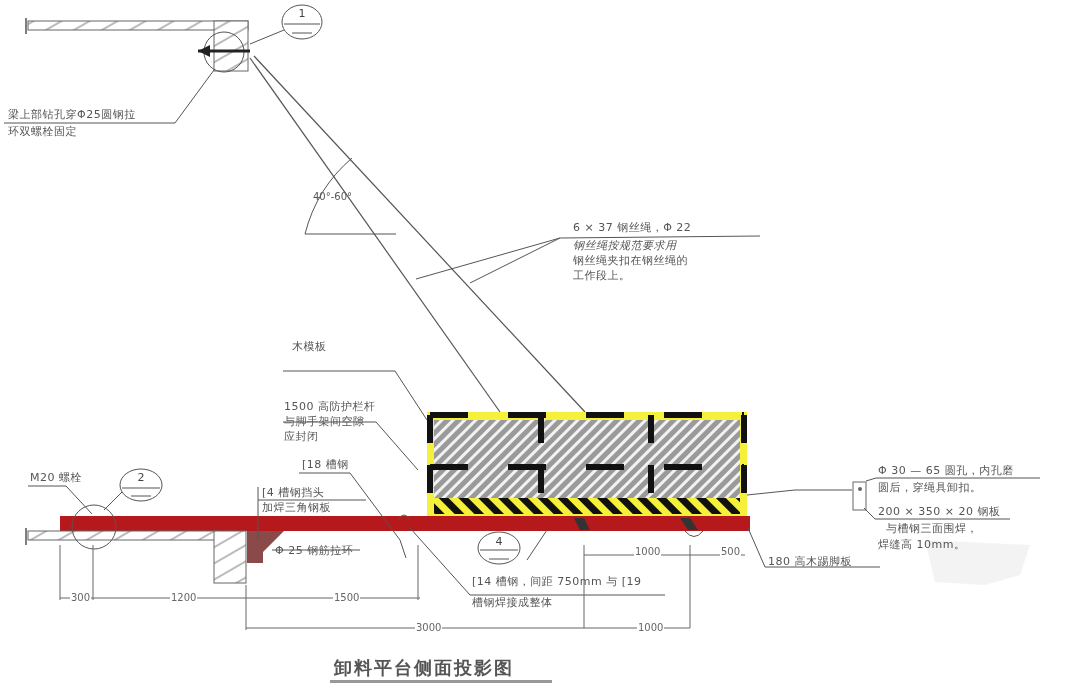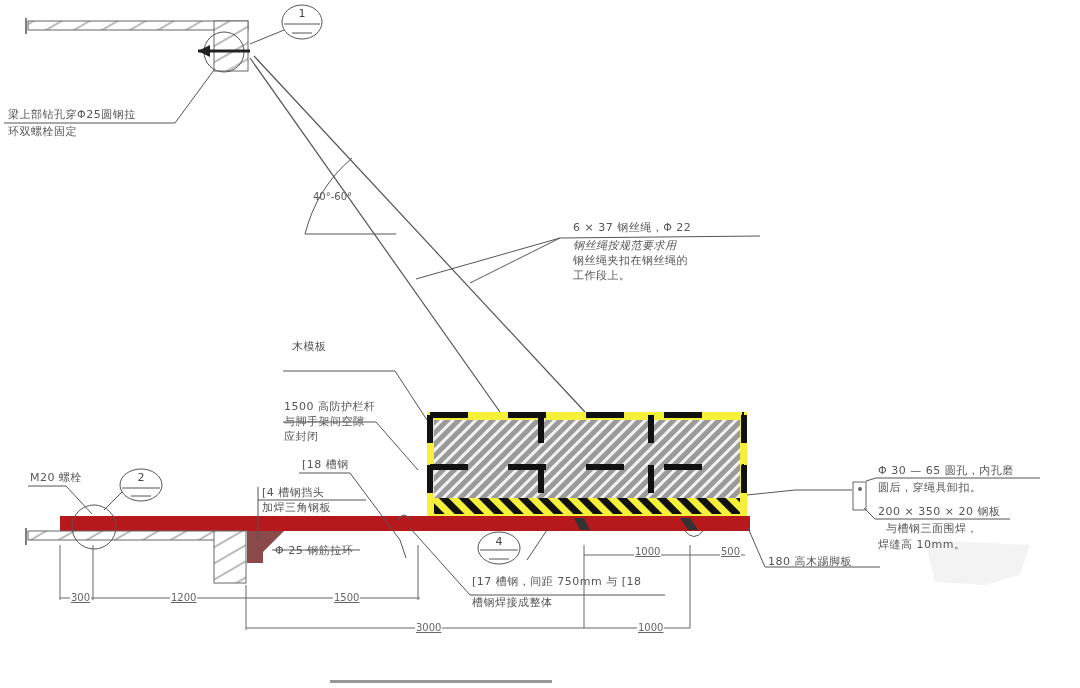--- a/index.html
+++ b/index.html
@@ -1,20 +1,20 @@
 <!DOCTYPE html>
 <html><head>
   <meta charset="utf-8">
   <style>
     html, body { margin: 0; padding: 0; background: #ffffff; }
     body { width: 1080px; height: 688px; overflow: hidden; position: relative; font-family: "DejaVu Sans", sans-serif; }
     #stage { position: absolute; left: 0; top: 0; width: 1080px; height: 688px; }
     svg { position: absolute; left: 0; top: 0; }
     .lbl { position: absolute; font-family: "DejaVu Sans", sans-serif; font-size: 11px; color: #555; white-space: nowrap; line-height: 14px; letter-spacing: 0.5px; text-align: center; }
-    .dim { position: absolute; font-family: "DejaVu Sans", sans-serif; font-size: 10px; color: #666; white-space: nowrap; line-height: 12px; background: #fff; padding: 0 1px; text-decoration: underline; }
+    .dim { position: absolute; font-family: "DejaVu Sans", sans-serif; font-size: 10px; color: #666; white-space: nowrap; line-height: 12px; background: #fff; padding: 0 1px; }
     .callout-num { position: absolute; font-family: "DejaVu Sans", sans-serif; font-size: 11px; color: #444; text-align: center; width: 36px; }
     .title { position: absolute; left: 334px; top: 656px; font-family: "DejaVu Sans", sans-serif; font-size: 18px; font-weight: bold; color: #555; letter-spacing: 2px; white-space: nowrap; }
     .title-underline { position: absolute; left: 330px; top: 680px; width: 222px; height: 3px; background: #999; }
     .angle { position: absolute; font-size: 10px; color: #555; font-family: "DejaVu Sans", sans-serif; }
   </style>
 </head>
 <body>
 
 <div id="stage">
 <svg width="1080" height="688" viewBox="0 0 1080 688">
@@ -171,34 +171,35 @@
 
 <div class="lbl" style="left:302px; top:458px;">[18 槽钢</div>
 
 <div class="lbl" style="left:262px; top:486px;">[4 槽钢挡头</div>
 <div class="lbl" style="left:262px; top:501px;">加焊三角钢板</div>
 
 <div class="lbl" style="left:30px; top:471px;">M20 螺栓</div>
 
 <div class="lbl" style="left:275px; top:544px;">Φ 25 钢筋拉环</div>
 
-<div class="lbl" style="left:472px; top:575px;">[17 槽钢，间距 750mm 与 [18</div>
+<div class="lbl" style="left:472px; top:575px;">[14 槽钢，间距 750mm 与 [19</div>
 <div class="lbl" style="left:472px; top:596px;">槽钢焊接成整体</div>
 
 <div class="lbl" style="left:878px; top:464px;">Φ 30 — 65 圆孔，内孔磨</div>
 <div class="lbl" style="left:878px; top:481px;">圆后，穿绳具卸扣。</div>
 
 <div class="lbl" style="left:878px; top:505px;">200 × 350 × 20 钢板</div>
 <div class="lbl" style="left:878px; top:522px;margin-left:8px;">与槽钢三面围焊，</div>
 <div class="lbl" style="left:878px; top:538px;">焊缝高 10mm。</div>
 
 <div class="lbl" style="left:768px; top:555px;">180 高木踢脚板</div>
 
 <div class="dim" style="left:70px; top:592px;">300</div>
 <div class="dim" style="left:170px; top:592px;">1200</div>
 <div class="dim" style="left:333px; top:592px;">1500</div>
 <div class="dim" style="left:415px; top:622px;">3000</div>
 <div class="dim" style="left:634px; top:546px;">1000</div>
 <div class="dim" style="left:720px; top:546px;">500</div>
 <div class="dim" style="left:637px; top:622px;">1000</div>
 
+<div class="title">卸料平台侧面投影图</div>
 <div class="title-underline"></div>
 </div>
 
 </body></html>

